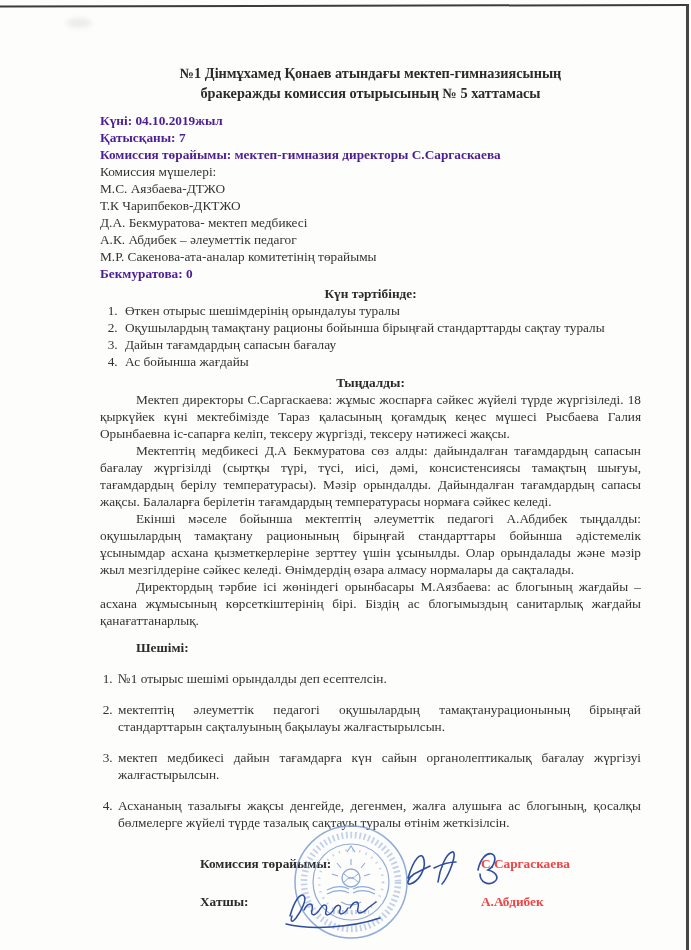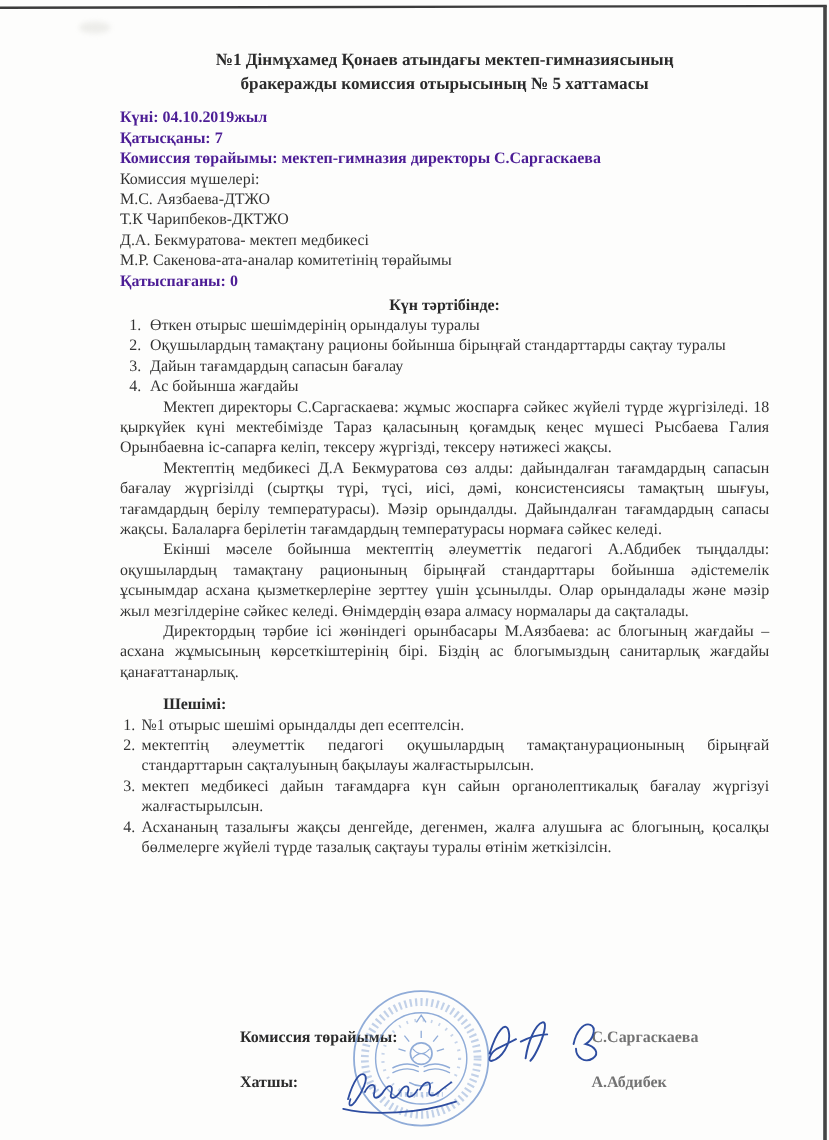--- a/index.html
+++ b/index.html
@@ -7,44 +7,44 @@
     position:relative;width:691px;height:950px;margin:0 auto;
     background:#fdfdfc;overflow:hidden;
     font-family:"Liberation Serif","DejaVu Serif",serif;
     color:#333;
   }
   
   .scan-top-line{position:absolute;left:0;top:4px;width:689px;height:2px;background:#3c3c3c;transform:rotate(-0.12deg);transform-origin:right center;}
   .scan-right-line{position:absolute;left:686px;top:5px;width:3px;height:945px;background:#454545;}
   .scan-smudge{position:absolute;left:66px;top:18px;width:26px;height:10px;background:#ededea;border-radius:50%;filter:blur(2px);}
 
-  .content{position:absolute;left:100px;top:41px;width:541px;font-size:13.3px;line-height:17px;}
+  .content{position:absolute;left:100px;top:64px;width:541px;font-size:13.3px;line-height:17px;}
   .bold{font-weight:bold;color:#4c1d95;}
 
   .title{ text-align:center;font-weight:bold;font-size:14.3px;line-height:19.5px;color:#2b2b2b;}
 
   .meta{margin-top:9px;}
   .meta .line{white-space:nowrap;}
 
   .section-heading{text-align:center;font-weight:bold;color:#2b2b2b;}
   .agenda-heading{margin-top:3px;}
   ol.agenda-list{margin:0 0 0 -5px;padding:0 0 0 26px;}
   ol.agenda-list li{padding-left:4px;}
 
   .heard-heading{margin-top:4px;}
   .heard p{margin:0;text-align:justify;text-indent:36px;}
 
   .decision-heading{font-weight:bold;color:#2b2b2b;margin:10px 0 0 36px;}
   ol.decision-list{margin:0 0 0 -8px;padding:0 0 0 24px;}
-  ol.decision-list li{padding-left:2px;text-align:justify;}
+  ol.decision-list li{padding-left:2px;text-align:justify;margin-top:14px;}
 
   .signatures{position:absolute;left:200px;top:856px;width:420px;font-size:13.3px;}
   .sig-row{position:relative;height:20px;margin-bottom:18px;}
   .sig-label{position:absolute;left:0;top:0;font-weight:bold;color:#2b2b2b;}
-  .sig-name{position:absolute;left:265px;top:0;font-weight:bold;color:#737373;padding-left:28px;}
+  .sig-name{position:absolute;left:253px;top:0;font-weight:bold;color:#ef4444;padding-left:28px;}
 
   .stamp{position:absolute;left:287px;top:818px;opacity:0.85;pointer-events:none;}
   .sig-ink{position:absolute;pointer-events:none;}
   .sig-ink.chair{left:400px;top:840px;}
   .sig-ink.secretary{left:280px;top:882px;}
 </style>
 </head>
 <body>
 
 <div class="page">
@@ -61,32 +61,34 @@
     </div>
 
     <div class="meta">
       <div class="line bold"><span>Күні:</span> <span>04.10.2019жыл</span></div>
       <div class="line bold"><span>Қатысқаны:</span> <span>7</span></div>
       <div class="line bold"><span>Комиссия төрайымы:</span> <span>мектеп-гимназия директоры С.Саргаскаева</span></div>
       <div class="line">Комиссия мүшелері:</div>
       <div class="line">М.С. Аязбаева-ДТЖО</div>
       <div class="line">Т.К Чарипбеков-ДКТЖО</div>
       <div class="line">Д.А. Бекмуратова- мектеп медбикесі</div>
+      <div class="line">А.К. Абдибек – әлеуметтік педагог</div>
       <div class="line">М.Р. Сакенова-ата-аналар комитетінің төрайымы</div>
-      <div class="line bold"><span>Қатыспағаны:</span> <span>0</span></div>
+      <div class="line bold"><span>Бекмуратова:</span> <span>0</span></div>
     </div>
 
     <div class="section-heading agenda-heading">Күн тәртібінде:</div>
     <ol class="agenda-list">
       <li>Өткен отырыс шешімдерінің орындалуы туралы</li>
       <li>Оқушылардың тамақтану рационы бойынша бірыңғай стандарттарды сақтау туралы</li>
       <li>Дайын тағамдардың сапасын бағалау</li>
       <li>Ас бойынша жағдайы</li>
     </ol>
 
+    <div class="section-heading heard-heading">Тыңдалды:</div>
     <div class="heard">
       <p>Мектеп директоры С.Саргаскаева: жұмыс жоспарға сәйкес жүйелі түрде жүргізіледі. 18 қыркүйек күні мектебімізде Тараз қаласының қоғамдық кеңес мүшесі Рысбаева Галия Орынбаевна іс-сапарға келіп, тексеру жүргізді, тексеру нәтижесі жақсы.</p>
       <p>Мектептің медбикесі Д.А Бекмуратова сөз алды: дайындалған тағамдардың сапасын бағалау жүргізілді (сыртқы түрі, түсі, иісі, дәмі, консистенсиясы тамақтың шығуы, тағамдардың берілу температурасы).  Мәзір орындалды. Дайындалған тағамдардың сапасы жақсы. Балаларға берілетін тағамдардың температурасы нормаға сәйкес келеді.</p>
       <p>Екінші мәселе бойынша мектептің әлеуметтік педагогі А.Абдибек тыңдалды: оқушылардың тамақтану рационының бірыңғай стандарттары бойынша әдістемелік ұсынымдар асхана қызметкерлеріне зерттеу үшін ұсынылды. Олар орындалады және мәзір жыл мезгілдеріне сәйкес келеді. Өнімдердің өзара алмасу нормалары да сақталады.</p>
       <p>Директордың тәрбие ісі жөніндегі орынбасары М.Аязбаева: ас блогының жағдайы – асхана жұмысының көрсеткіштерінің бірі. Біздің ас блогымыздың санитарлық жағдайы қанағаттанарлық.</p>
     </div>
 
     <div class="decision-heading">Шешімі:</div>
     <ol class="decision-list">
       <li>№1 отырыс шешімі орындалды деп есептелсін.</li>

